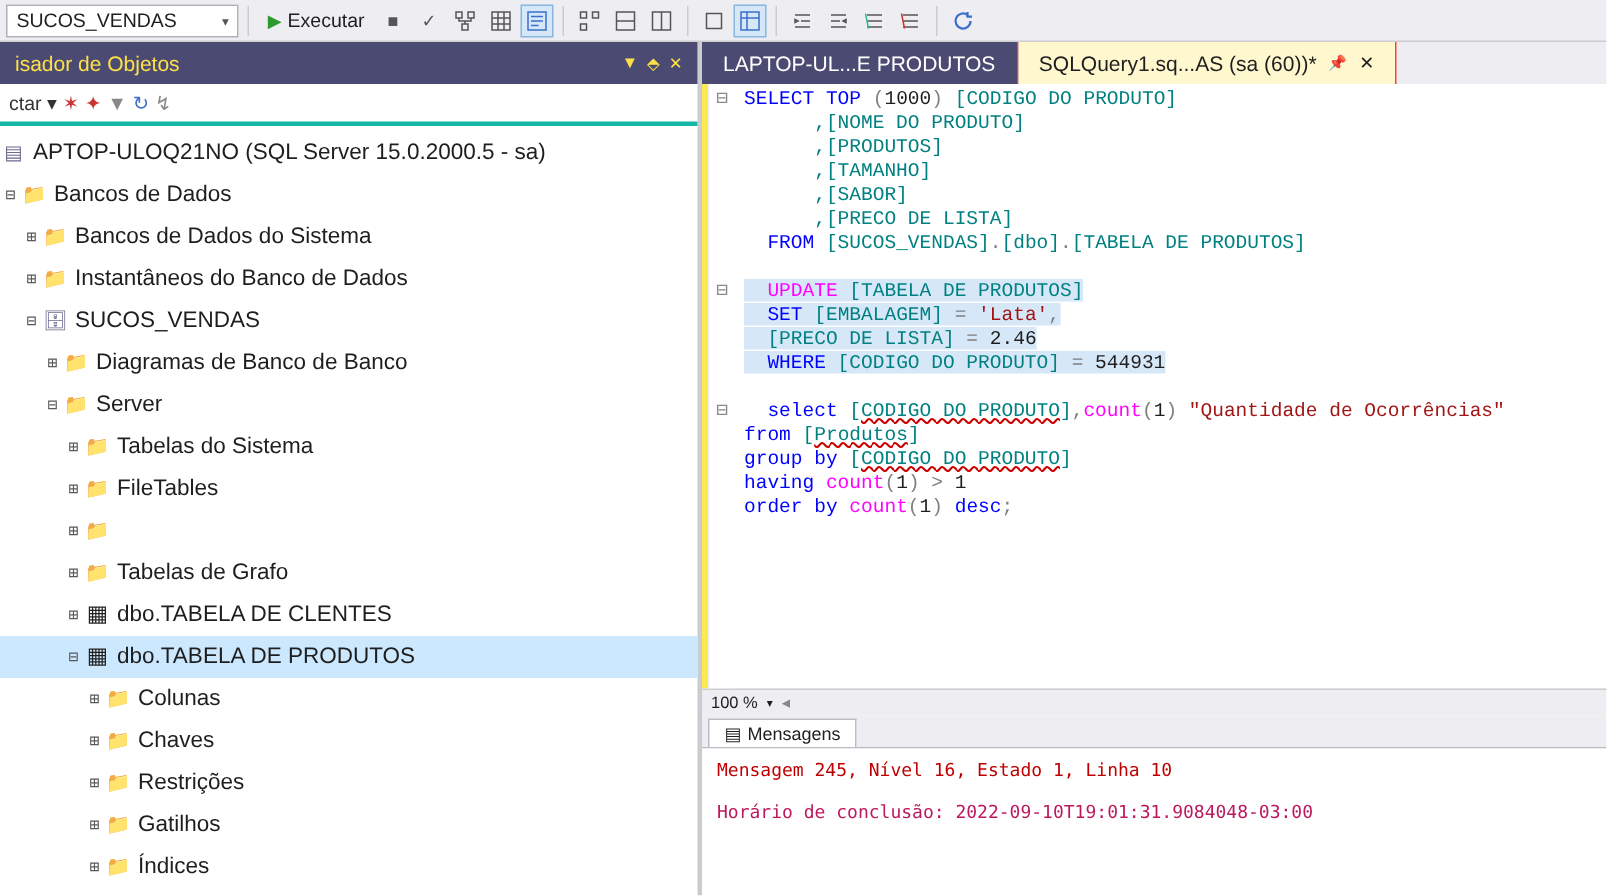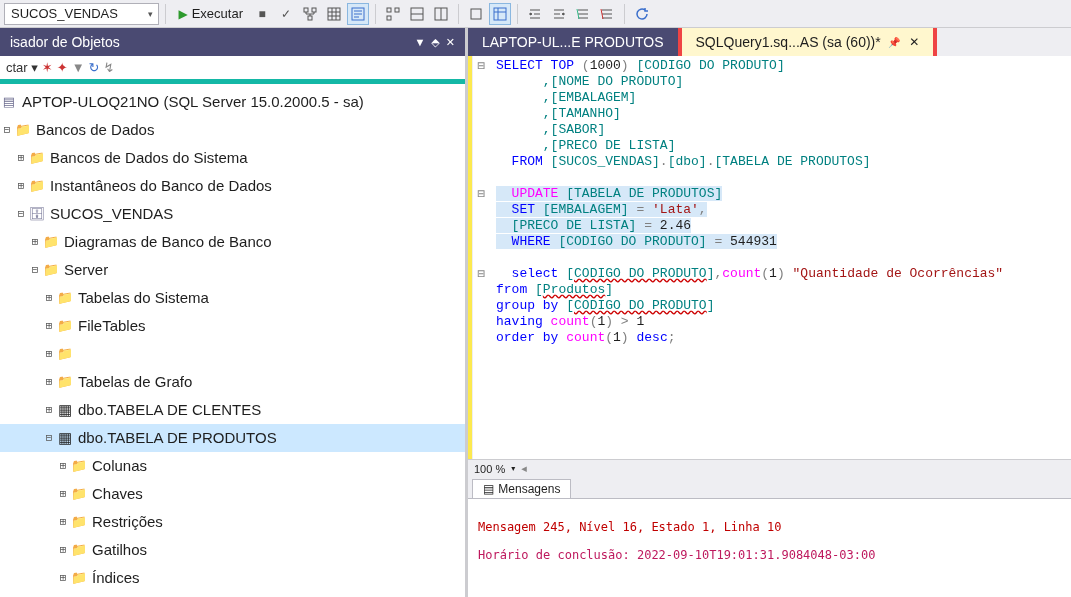--- a/index.html
+++ b/index.html
@@ -13,42 +13,42 @@
 .exec-btn { display: flex; align-items: center; gap: 4px; height: 22px; padding: 0 6px; }
 .exec-btn .play { color: #2d9a2d; font-size: 12px; }
 .exec-btn span:last-child { color: #1e1e1e; }
 .tool-icon { width: 22px; height: 22px; display: flex; align-items: center; justify-content: center; font-size: 12px; color: #555; }
 .tool-icon svg { width: 14px; height: 14px; }
 .tool-icon.active { border: 1px solid #8ab7e0; background: #d6e8f8; }
 
 
 .main { display: flex; height: calc(100% - 28px); }
 .sidebar { width: 468px; border-right: 3px solid #ccccd0; display: flex; flex-direction: column; background: #fff; }
-.sidebar-header { height: 28px; background: #4a4a72; color: #ffffff; display: flex; align-items: center; padding: 0 10px; justify-content: space-between; font-size: 14px; }
+.sidebar-header { height: 28px; background: #4a4a72; color: #fde047; display: flex; align-items: center; padding: 0 10px; justify-content: space-between; font-size: 14px; }
 .sidebar-header .icons { display: flex; gap: 6px; font-size: 11px; }
 .sidebar-header .icons span { cursor: pointer; }
 
-.sidebar-toolbar { height: 28px; border-bottom: 5px solid #14b8a6; display: flex; align-items: center; padding: 0 6px; gap: 4px; font-size: 13px; }
+.sidebar-toolbar { height: 28px; border-bottom: 3px solid #14b8a6; display: flex; align-items: center; padding: 0 6px; gap: 4px; font-size: 13px; }
 .sidebar-toolbar .item { display: flex; align-items: center; gap: 2px; color: #333; }
 .sidebar-toolbar .red { color: #c33; }
 .sidebar-toolbar .blue { color: #3b6fcc; }
 
 .tree { flex: 1; overflow: auto; padding: 4px 0; font-size: 15px; line-height: 28px; }
 .tree-row { display: flex; align-items: center; white-space: nowrap; height: 28px; }
 .tree-row.selected { background: #cce8ff; }
 .exp { width: 14px; text-align: center; font-size: 11px; color: #5a5a5a; font-family: monospace; display: inline-block; }
 .indent { display: inline-block; }
 .node-icon { width: 18px; height: 18px; margin-right: 4px; display: inline-flex; align-items: center; justify-content: center; }
 .folder { color: #d4a93a; font-size: 13px; }
 .db-icon { color: #6d6d90; font-size: 13px; }
 
 
 .editor-area { flex: 1; display: flex; flex-direction: column; background: #fff; }
 .tabs { display: flex; height: 28px; background: #eeeef2; }
-.tab { padding: 0 14px; display: flex; align-items: center; font-size: 14px; border-right: 4px solid #ef4444; gap: 8px; }
+.tab { padding: 0 14px; display: flex; align-items: center; font-size: 14px; border-right: 1px solid #ef4444; gap: 8px; }
 .tab.inactive { background: #4a4a72; color: #fff; }
 .tab.active { background: #fff7ce; color: #1e1e1e; }
 .tab .close { font-size: 12px; }
 .tab .pin { font-size: 10px; }
 
 .code-wrap { flex: 1; display: flex; overflow: hidden; position: relative; }
 .margin-bar { width: 4px; background: #fce94f; }
 .outline-col { width: 18px; background: #fff; border-left: 1px solid #eee; font-family: Consolas, monospace; font-size: 13px; line-height: 16px; color: #888; padding-top: 2px; }
 .outline-col div { height: 16px; text-align: center; }
 
@@ -60,21 +60,21 @@
 .mag { color: #ff00ff; }
 .err-underline { text-decoration: underline wavy #c00; text-decoration-skip-ink: none; }
 .hl { background: #d6e8f8; }
 
 .zoom-bar { height: 18px; border-top: 1px solid #ccccd0; display: flex; align-items: center; font-size: 11px; padding: 0 6px; gap: 6px; background: #eeeef2; }
 .zoom-bar .arrow { font-size: 8px; }
 
 .msg-tabs { height: 22px; display: flex; align-items: flex-end; border-bottom: 1px solid #bcbcc4; background: #eeeef2; padding-left: 4px; }
 .msg-tab { border: 1px solid #bcbcc4; border-bottom: none; background: #fff; padding: 2px 10px; font-size: 12px; display: flex; align-items: center; gap: 4px; }
 
-.messages { flex-shrink: 0; height: 98px; font-family: Consolas, monospace; font-size: 12px; line-height: 16px; padding: 20px 10px; background: #fff; overflow: auto; }
+.messages { flex-shrink: 0; height: 98px; font-family: Consolas, monospace; font-size: 12px; line-height: 16px; padding: 6px 10px; background: #fff; overflow: auto; }
 .messages .err { color: #c00000; }
 .messages .ok { color: #be185d; }
 
 </style>
 </head>
 <body>
 
 <div class="toolbar">
   <div class="db-dropdown">
     <span>SUCOS_VENDAS</span>
@@ -329,21 +329,21 @@
           <div></div>
           <div></div>
         <div>⊟</div>
           <div></div>
           <div></div>
           <div></div>
           <div></div>
       </div>
       <div class="code"><span class="kw">SELECT</span><span class="kw"> TOP </span><span class="gray">(</span><span>1000</span><span class="gray">)</span><span class="teal"> [CODIGO DO PRODUTO]</span>
 <span class="teal">      ,[NOME DO PRODUTO]</span>
-<span class="teal">      ,[EMBALAGEM]</span>
+<span class="teal">      ,[PRODUTOS]</span>
 <span class="teal">      ,[TAMANHO]</span>
 <span class="teal">      ,[SABOR]</span>
 <span class="teal">      ,[PRECO DE LISTA]</span>
 <span class="kw">  FROM</span><span class="teal"> [SUCOS_VENDAS]</span><span class="gray">.</span><span class="teal">[dbo]</span><span class="gray">.</span><span class="teal">[TABELA DE PRODUTOS]</span>
 
 <span class="hl"><span class="mag">  UPDATE</span><span class="teal"> [TABELA DE PRODUTOS]</span></span>
 <span class="hl"><span class="kw">  SET</span><span class="teal"> [EMBALAGEM] </span><span class="gray">=</span><span class="str"> 'Lata'</span><span class="gray">,</span></span>
 <span class="hl"><span class="teal">  [PRECO DE LISTA] </span><span class="gray">=</span><span> 2.46</span></span>
 <span class="hl"><span class="kw">  WHERE</span><span class="teal"> [CODIGO DO PRODUTO] </span><span class="gray">=</span><span> 544931</span></span>
 

